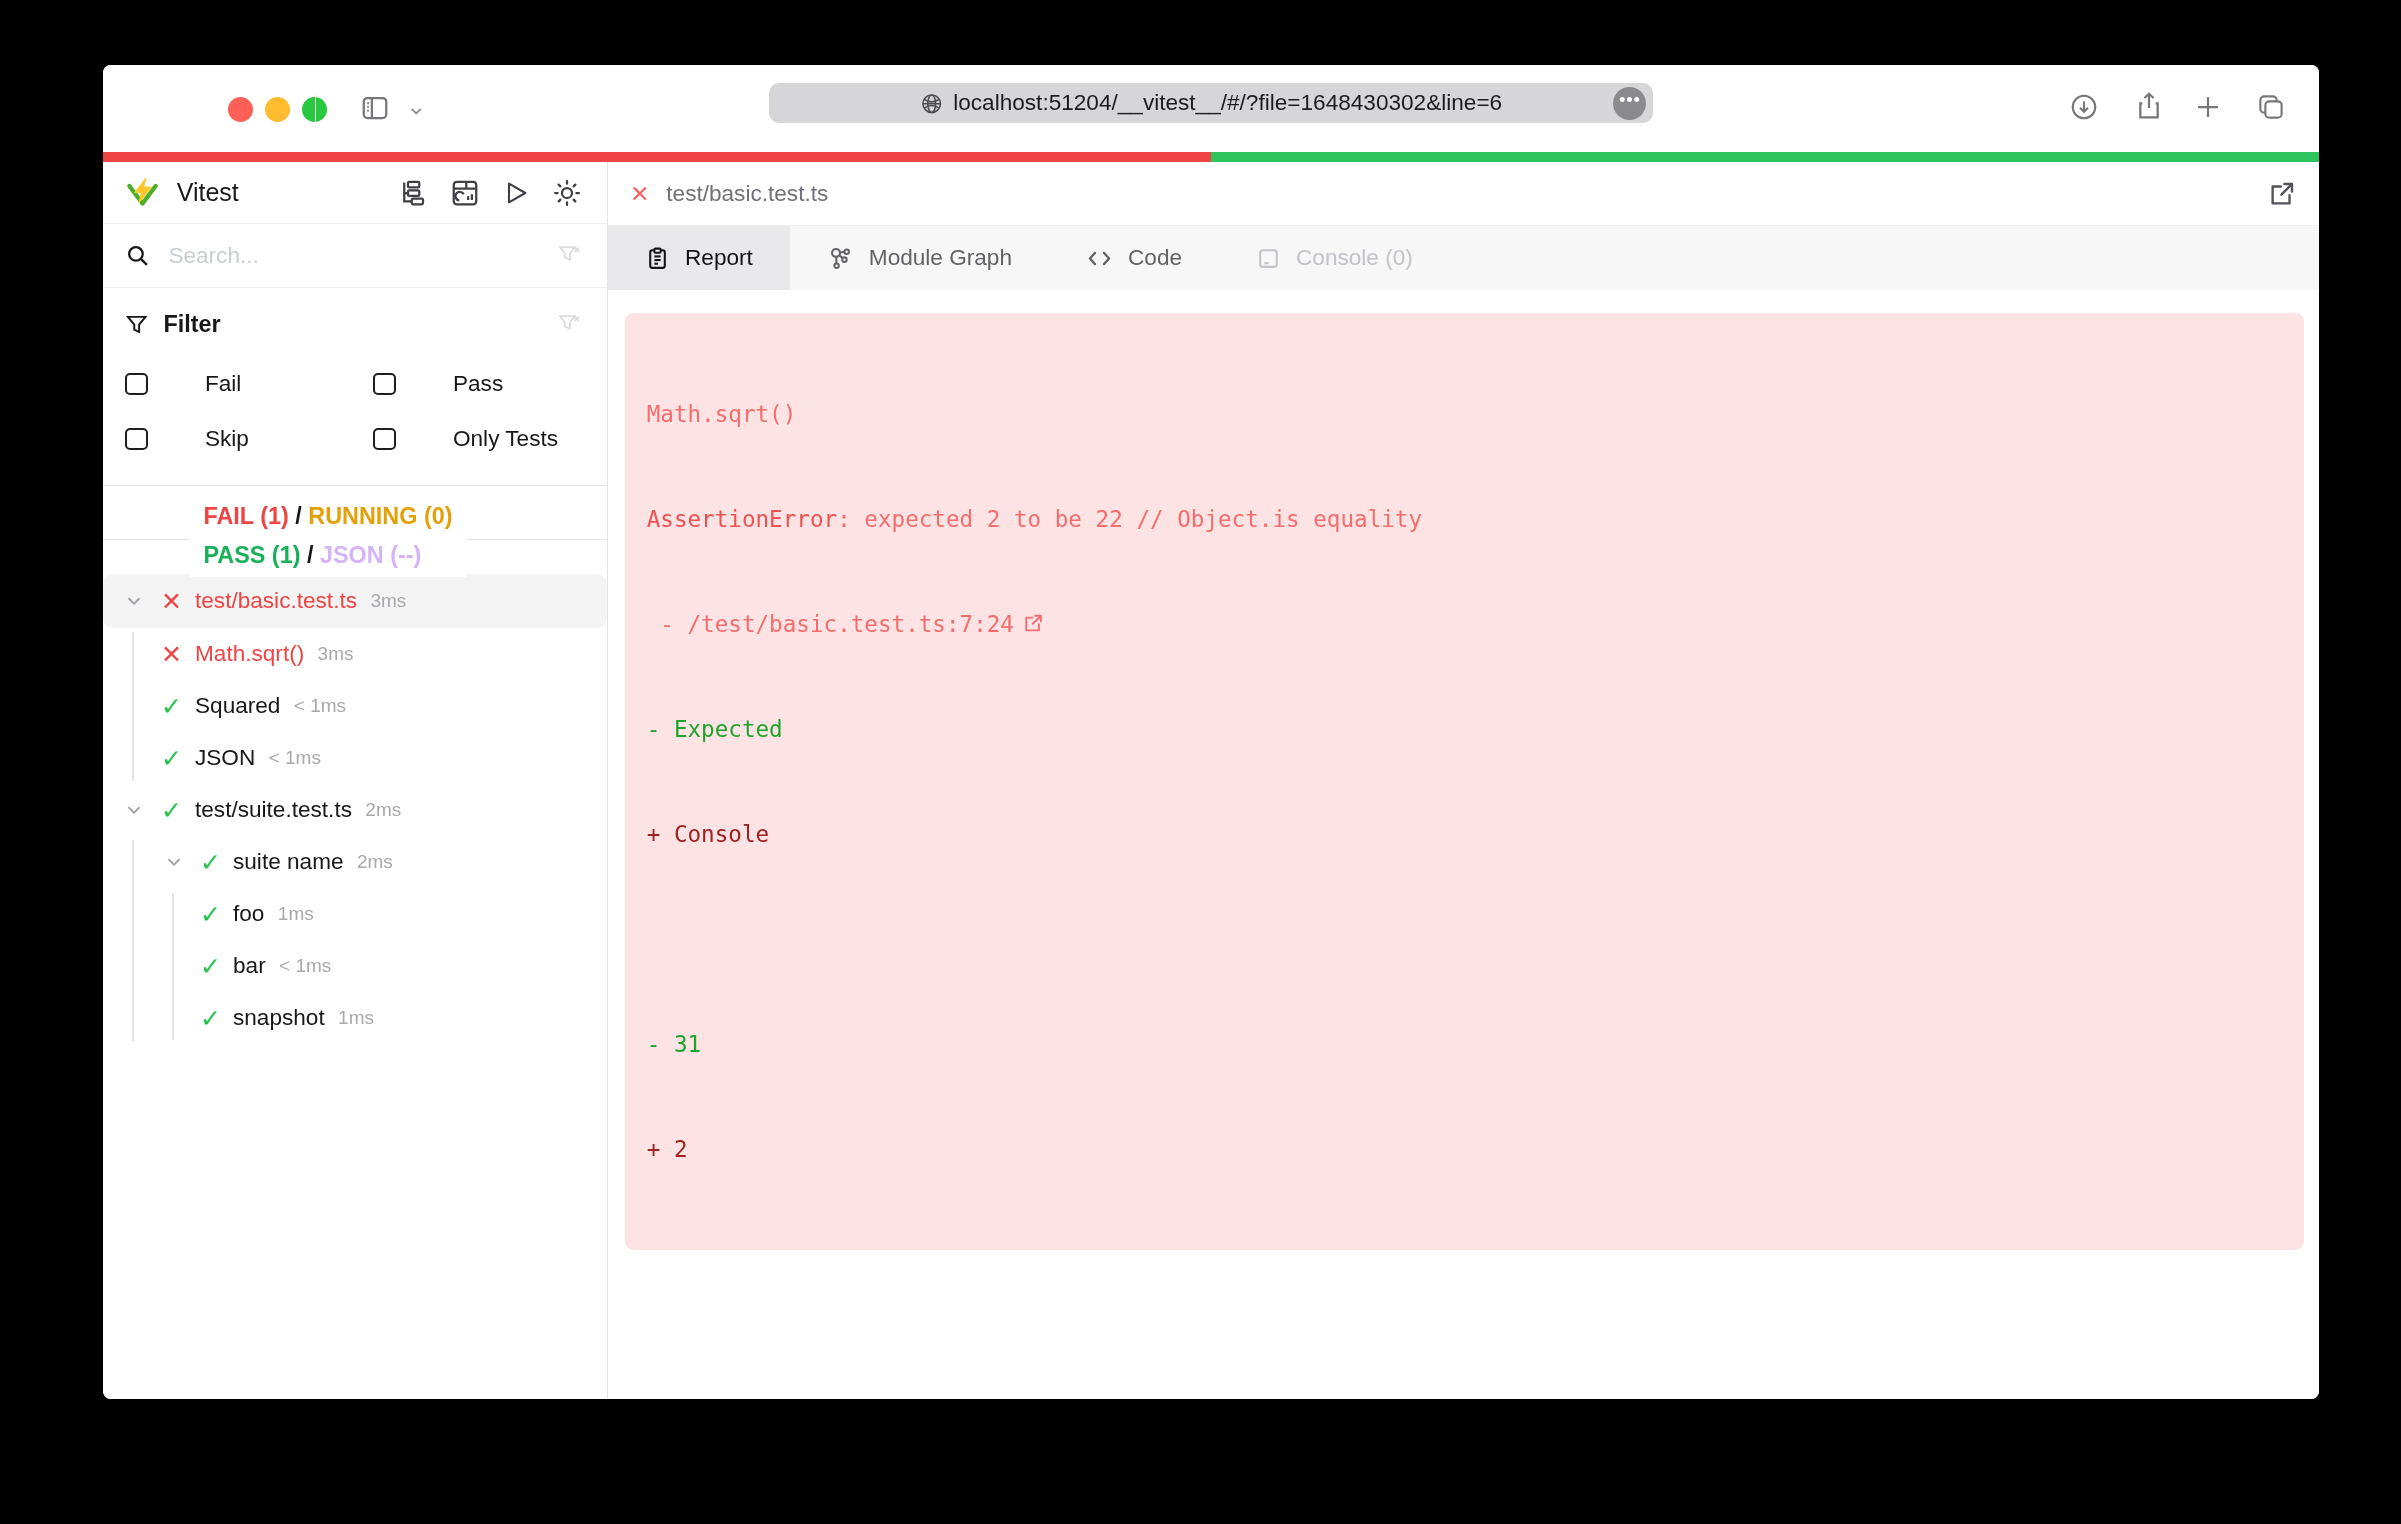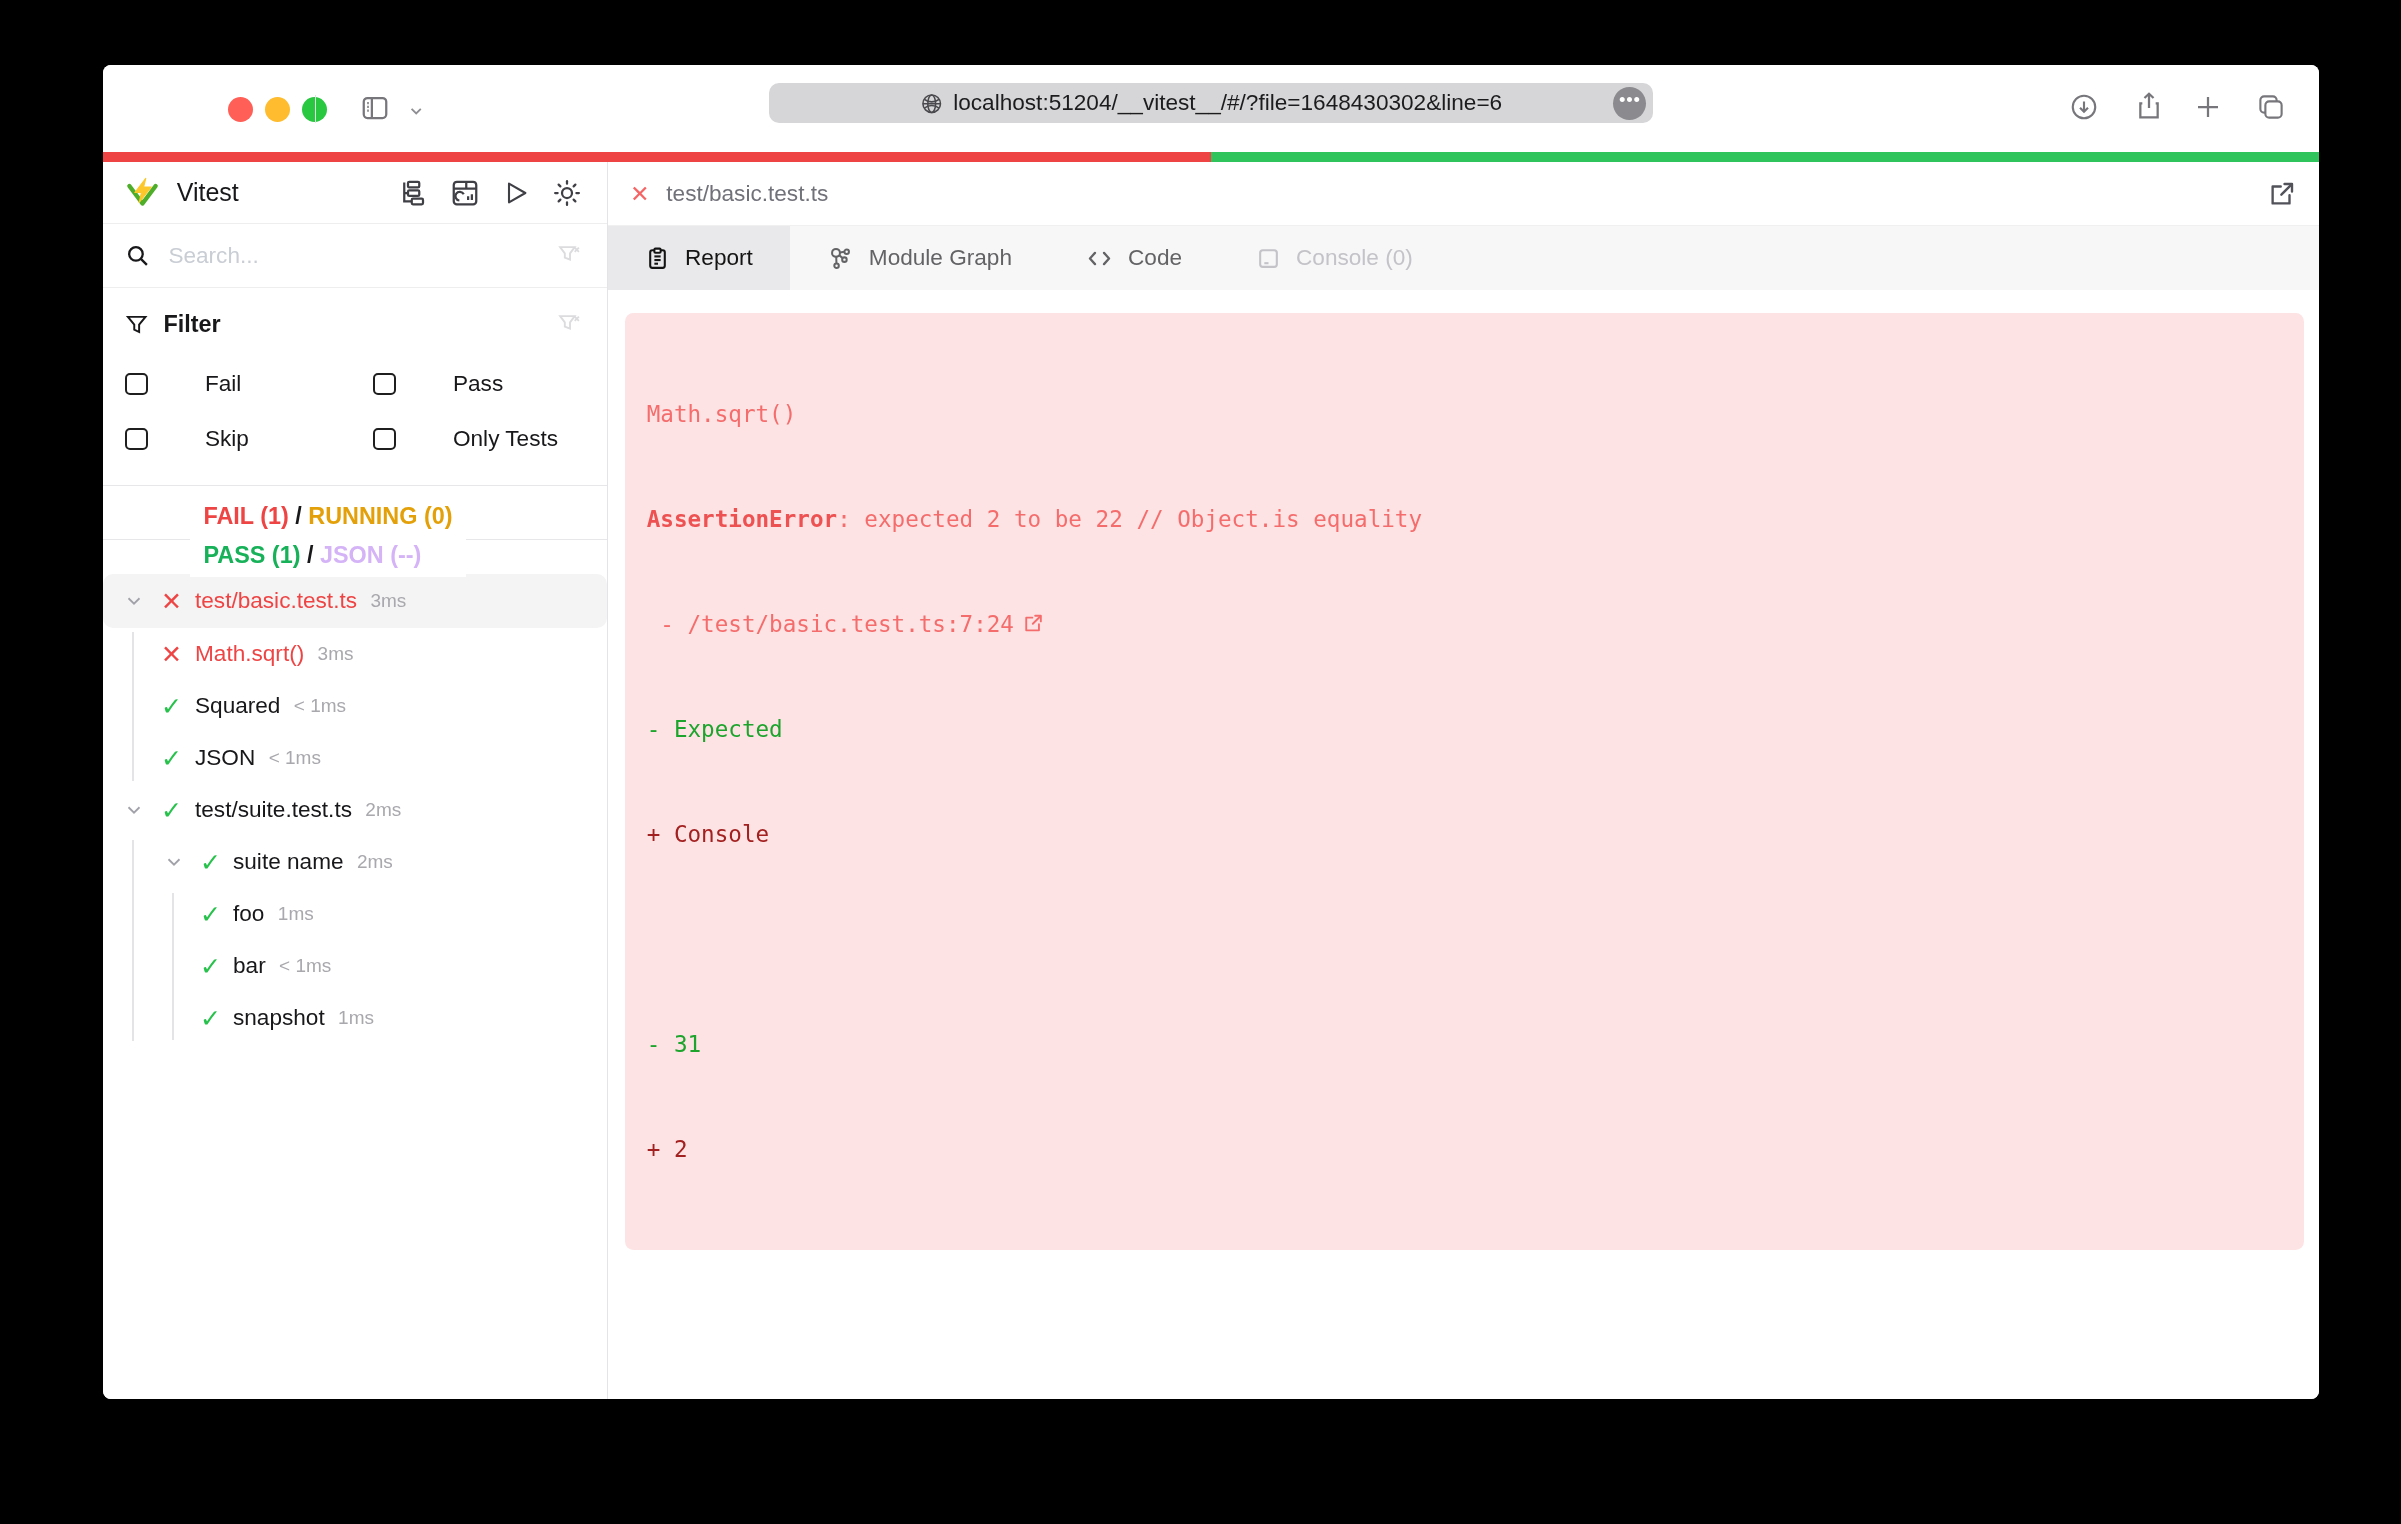--- a/index.html
+++ b/index.html
@@ -79,21 +79,21 @@
   .file-name { margin-left:16.7px; font-size:22.6px; color:#71717a; }
   .ext-link { margin-left:auto; color:#52525b; display:flex; }
   .tabbar { height:64px; background:#f7f7f8; display:flex; font-size:22.6px; color:#636366; }
   .tab { display:flex; align-items:center; gap:15px; padding:0 37px; }
   .tab.active { background:#e9e9eb; color:#141414; }
   .tab.disabled { color:#c3c3c8;align-items:center; }
   .content { padding:23.4px 15px 0 16.7px; }
   .error-panel { background:#fde3e3; border-radius:8.4px; padding:13.4px 22px;
                  font-family:"DejaVu Sans Mono", monospace; font-size:22.6px; line-height:35px; white-space:pre; }
   .e-title { color:#f56c6c; }
-  .e-name { color:#ee5151; font-weight:bold; }
+  .e-name { color:#ee5151; font-weight:normal; }
   .e-msg { color:#f56c6c; }
   .e-link { color:#f56c6c; }
   .e-green { color:#1ca42c; }
   .e-darkred { color:#a32020; }
   .inline-ext { display:inline-block; vertical-align:-2.5px; margin-left:8.4px; }
 
   svg { display:block; }
 </style>
 </head>
 <body>

